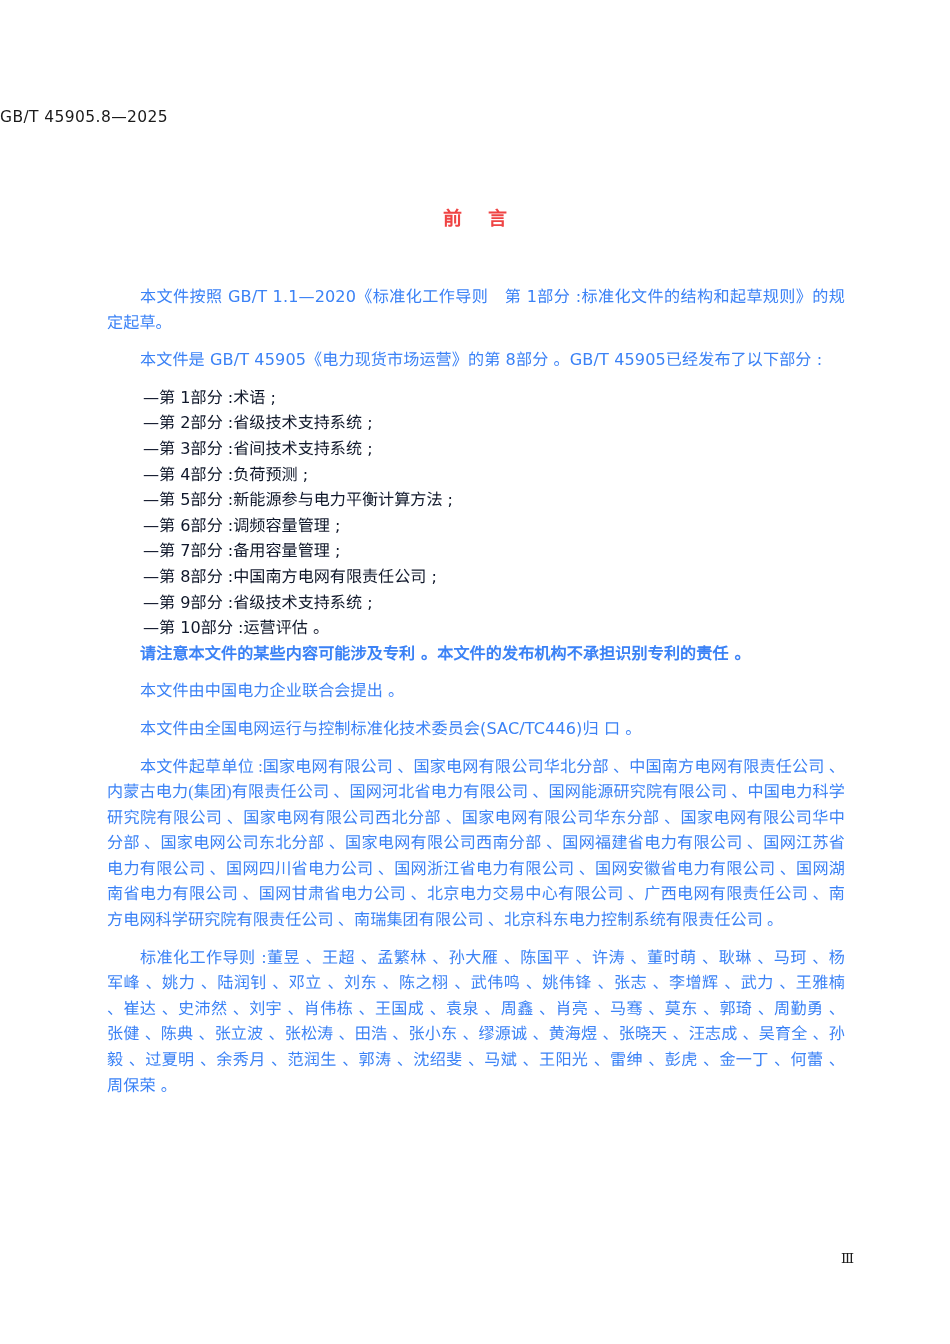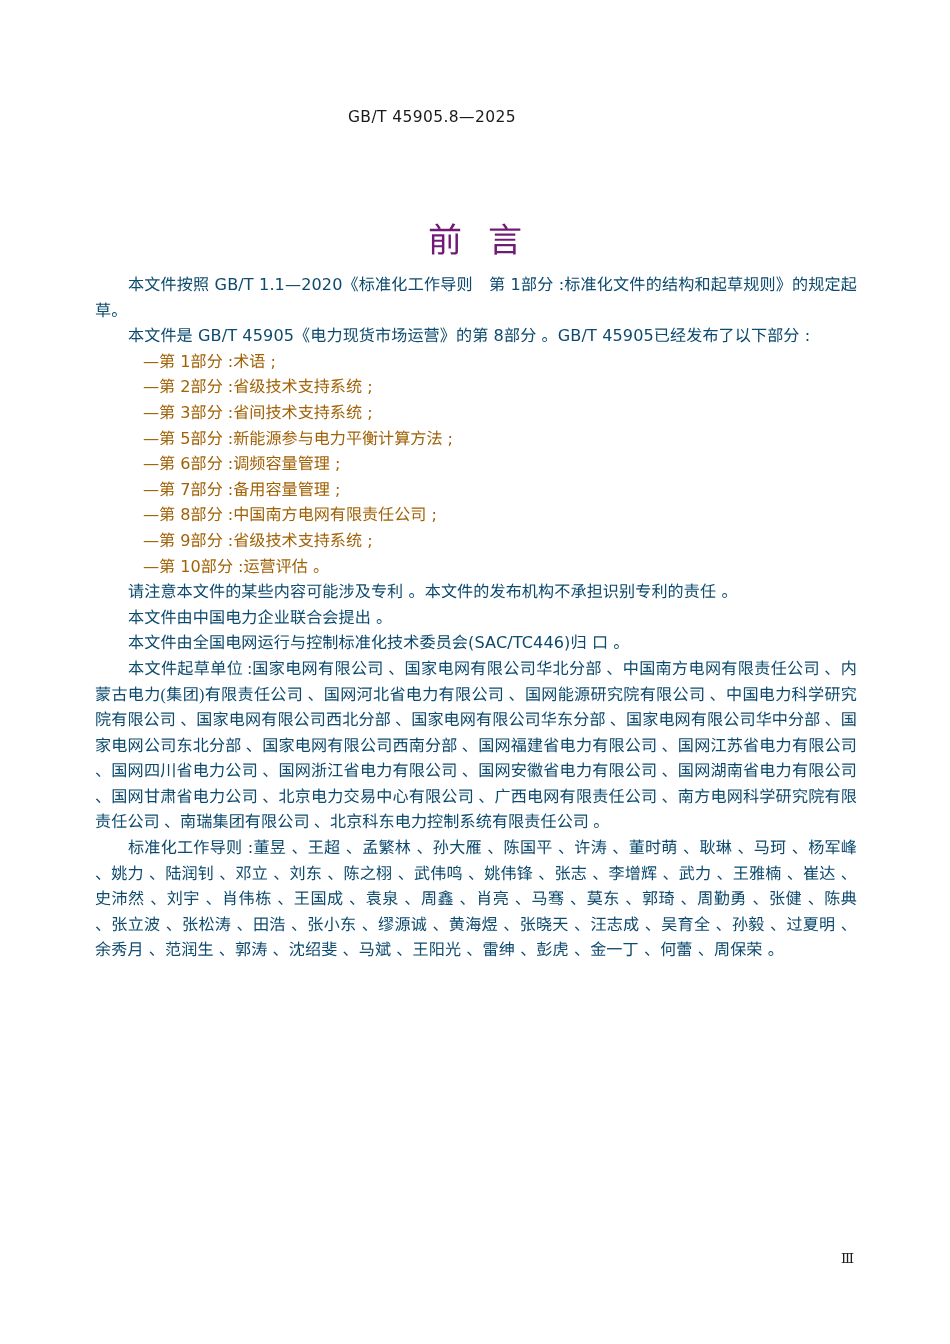--- a/index.html
+++ b/index.html
@@ -23,78 +23,78 @@
     height: 1344px;
     box-sizing: border-box;
   }
 
   
   .page-header {
     position: absolute;
     top: 108px;
     left: 0;
     right: 86px;
-    text-align: center;
+    text-align: left;
     font-size: 15.5px;
     letter-spacing: 0.4px;
     color: #1a1a1a;
     white-space: nowrap;
   }
 
   
   .doc-title {
     position: absolute;
     top: 190px;
     left: 0;
     right: 0;
     text-align: center;
-    font-size: 34px;
-    font-weight: 400;
+    font-size: 19px;
+    font-weight: 700;
     letter-spacing: 26px;
     text-indent: 26px;
-    color: #701a75;
+    color: #ef4444;
   }
 
   
   .body-block {
     position: absolute;
     top: 272px;
     left: 95px;
     width: 762px;
   }
 
   .para {
     font-size: 16.1px;
     line-height: 25.6px;
     text-align: justify;
     text-justify: inter-ideograph;
-    margin: 0;
-    color: #0c4a6e;
+    margin: 12px;
+    color: #3b82f6;
     letter-spacing: 0.1px;
   }
   .para.indent {
     text-indent: 2.05em;
   }
 
   
   .part-list {
     list-style: none;
     margin: 0;
     padding: 0;
   }
   .part-list li {
     font-size: 16.1px;
     line-height: 25.6px;
-    color: #a16207;
+    color: #0f172a;
     padding-left: 48px;
     white-space: nowrap;
   }
 
   
-  .gap-top-sm { margin-top: 0px; }
+  .gap-top-sm { margin-top: 0px; font-weight: bold; }
 
   .block-orgs { margin-top: 0px; font-family: Liberation Serif, serif; }
   .block-drafters { margin-top: 0px; }
 
   
   .folio {
     position: absolute;
     bottom: 78px;
     left: 0;
     right: 96px;
@@ -116,20 +116,21 @@
   <div class="body-block">
 
     <p class="para indent">本文件按照 GB/T 1.1—2020《标准化工作导则　第 1部分 :标准化文件的结构和起草规则》的规定起草。</p>
 
     <p class="para indent">本文件是 GB/T 45905《电力现货市场运营》的第 8部分 。GB/T 45905已经发布了以下部分 :</p>
 
     <ul class="part-list">
       <li>—第 1部分 :术语 ;</li>
       <li>—第 2部分 :省级技术支持系统 ;</li>
       <li>—第 3部分 :省间技术支持系统 ;</li>
+      <li>—第 4部分 :负荷预测 ;</li>
       <li>—第 5部分 :新能源参与电力平衡计算方法 ;</li>
       <li>—第 6部分 :调频容量管理 ;</li>
       <li>—第 7部分 :备用容量管理 ;</li>
       <li>—第 8部分 :中国南方电网有限责任公司 ;</li>
       <li>—第 9部分 :省级技术支持系统 ;</li>
       <li>—第 10部分 :运营评估 。</li>
     </ul>
 
     <p class="para indent gap-top-sm">请注意本文件的某些内容可能涉及专利 。本文件的发布机构不承担识别专利的责任 。</p>
 

